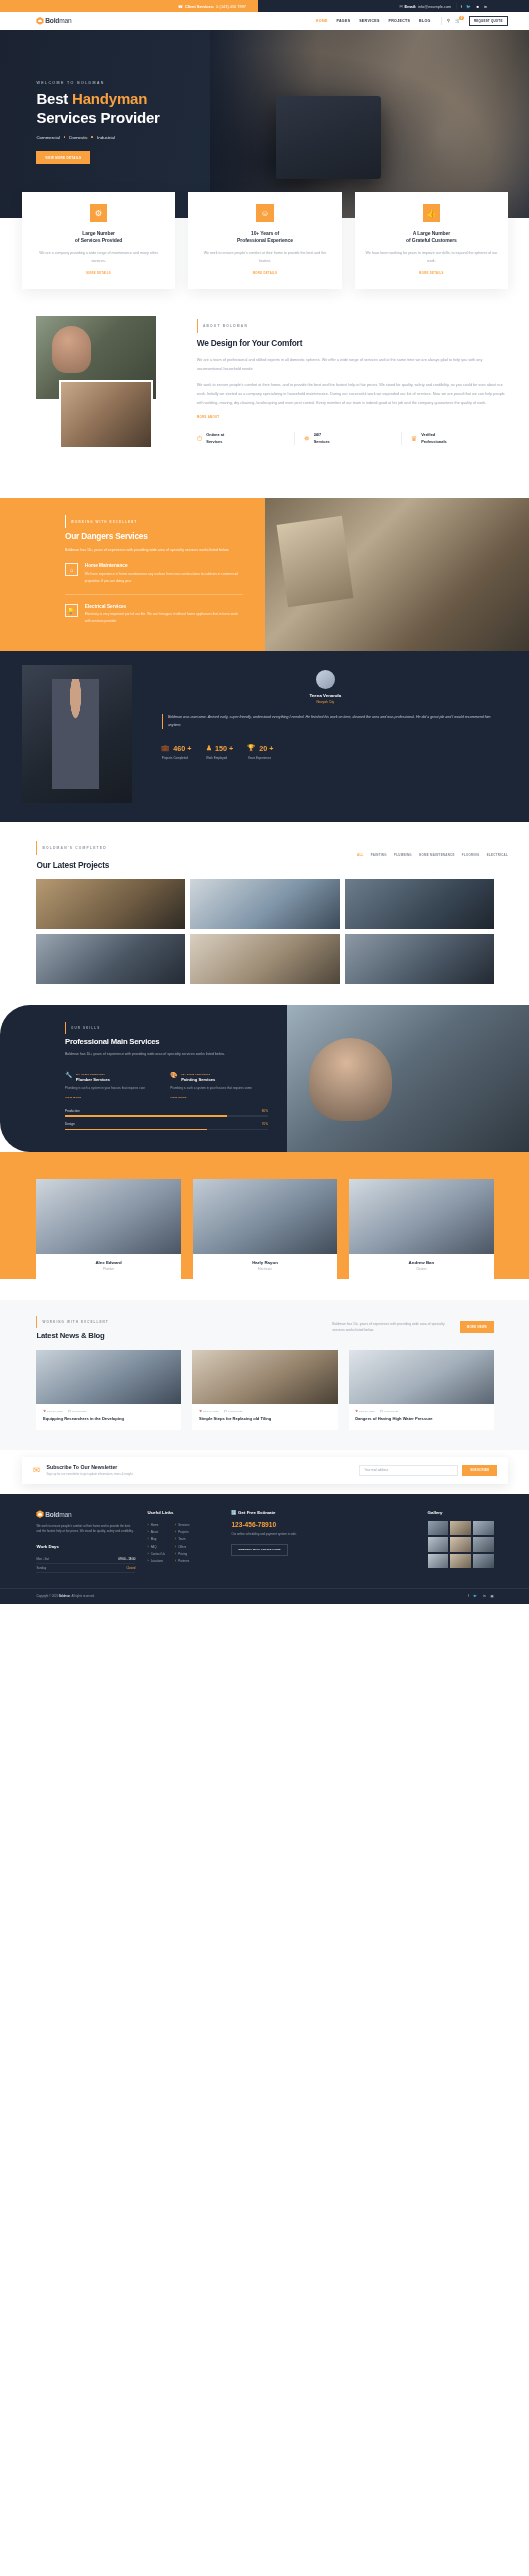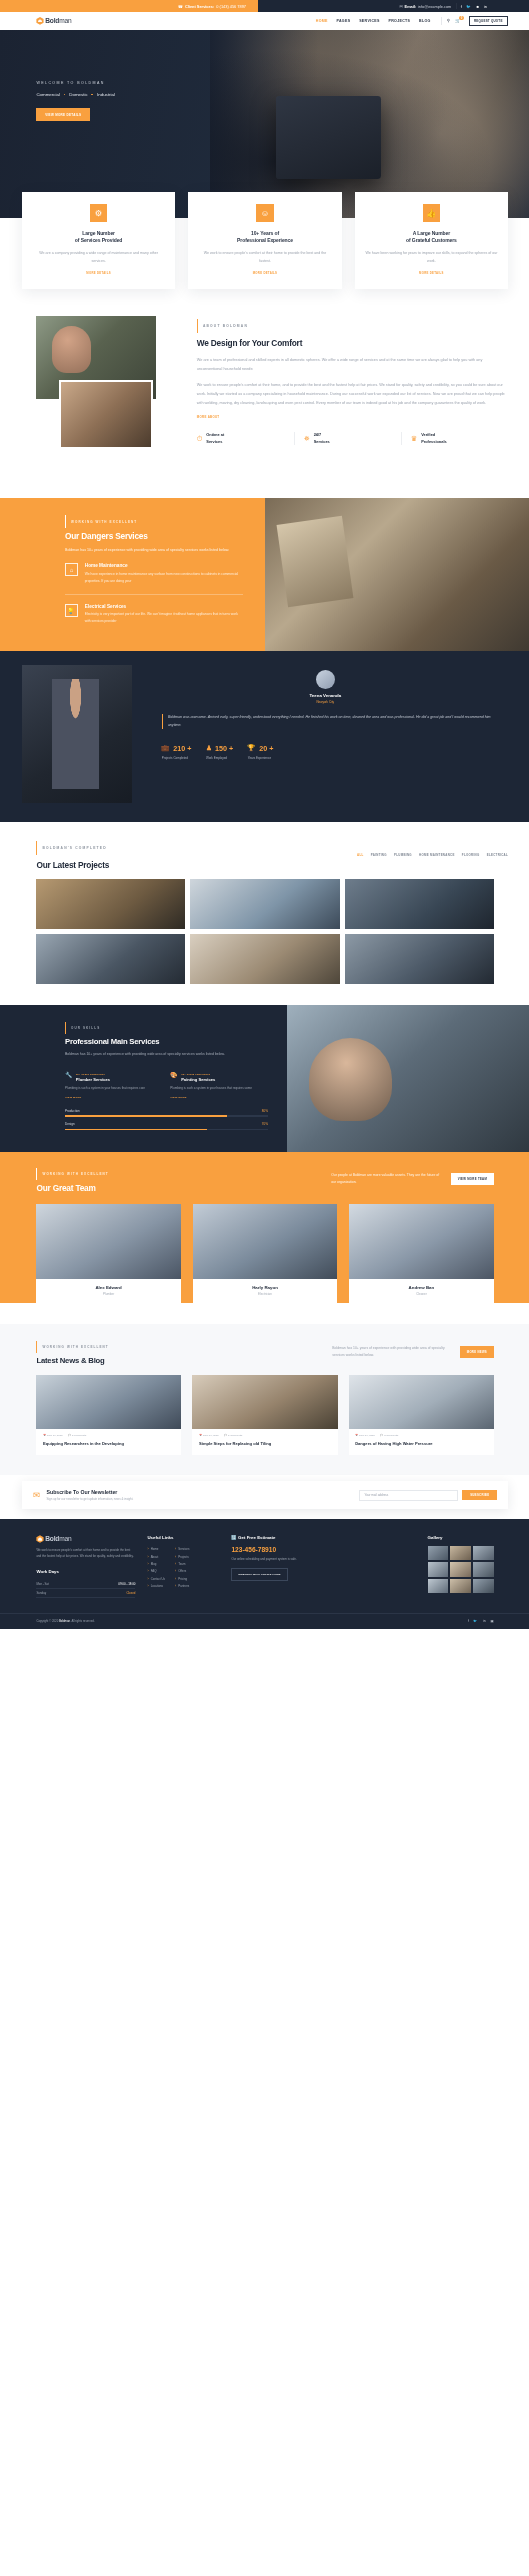--- a/index.html
+++ b/index.html
@@ -173,21 +173,21 @@
   .pj-grid { width:486px; margin:0 auto; display:grid; grid-template-columns:repeat(3,1fr); gap:5px; padding:0 14.4px;}
   .pj { height:50px; }
   .pj.a{background:linear-gradient(140deg,#b79a72,#6d5a41 60%,#2e2a24);}
   .pj.b{background:linear-gradient(140deg,#cfd6dc,#7f95a8 55%,#3c4a59);}
   .pj.c{background:linear-gradient(140deg,#6e7d8c,#384654 60%,#1e252e);}
   .pj.d{background:linear-gradient(140deg,#9aa7b3,#4a5663 55%,#242b34);}
   .pj.e{background:linear-gradient(140deg,#d9cfc0,#9b8a73 55%,#4e463a);}
   .pj.f{background:linear-gradient(140deg,#8d9aa6,#4d5a68 55%,#222932);}
 
   
-  .mainsvc { background:var(--navy); display:flex; min-height:127px;}
+  .mainsvc { background:var(--navy); display:flex; min-height:127px;border-radius:30px;}
   .ms-left { flex:0 0 287px; padding:16.6px 19px 16.6px 65px;}
   .ms-kick{display:flex; align-items:center; gap:5px; margin-bottom:3.3px;}
   .ms-bar{width:1.1px;height:12px;background:var(--orange);}
   .ms-kick-t{font-size:3px;letter-spacing:1.1px;color:#9aa2ae;font-weight:bold;}
   .ms-title{font-size:7.7px;font-weight:bold;color:#fff;letter-spacing:-0.2px;}
   .ms-sub{font-size:3.5px;line-height:2;color:#a5acb8;margin-top:5px;}
   .ms-cards{display:flex;gap:7.7px;margin-top:8.8px;}
   .ms-card{flex:1;}
   .ms-c-top{display:flex;align-items:center;gap:3.3px;}
   .ms-c-ic{color:var(--orange);font-size:6px;}
@@ -340,20 +340,24 @@
       </span>
       <span class="quote-btn">REQUEST QUOTE</span>
     </div>
   </div>
 </div>
 
 <div class="hero">
   <div class="hero-photo"></div>
   <div class="hero-inner">
     <div class="hero-kicker">WELCOME TO BOLDMAN</div>
+    <div class="hero-title">
+      <span>Best </span><span class="hl">Handyman</span><br>
+      <span>Services Provider</span>
+    </div>
     <div class="hero-tags">
       <span>Commercial</span>
       <span class="dot"></span>
       <span>Domestic</span>
       <span class="dot"></span>
       <span>Industrial</span>
     </div>
     <div class="hero-btn">VIEW MORE DETAILS</div>
   </div>
 </div>
@@ -445,21 +449,21 @@
     <div class="t-name">Teena Venanda</div>
     <div class="t-loc">Newyork City</div>
     <div class="t-quote-row">
       <span class="t-bar"></span>
       <div class="t-quote">Boldman was awesome. Arrived early, super friendly, understood everything I needed. He finished his work on time, cleaned the area and was professional. He did a great job and I would recommend him anytime.</div>
     </div>
     <div class="stats">
       <div class="stat">
         <div class="stat-top">
             <span class="stat-ic">💼</span>
-            <span>210 +</span>
+            <span>460 +</span>
           </div>
         <div class="stat-l">Projects Completed</div>
       </div>
       <div class="stat">
         <div class="stat-top">
             <span class="stat-ic">♟</span>
             <span>150 +</span>
           </div>
         <div class="stat-l">Work Employed</div>
       </div>
@@ -552,33 +556,20 @@
         <div class="bar-bg">
             <div class="bar-fill" style="width:70%"></div>
           </div>
       </div>
     </div>
   </div>
   <div class="ms-right"></div>
 </div>
 
 <div class="team">
-  <div class="team-head">
-    <div>
-      <div class="tm-kick">
-        <span class="tm-bar"></span>
-        <span class="tm-kick-t">WORKING WITH EXCELLENT</span>
-      </div>
-      <div class="tm-title">Our Great Team</div>
-    </div>
-    <div class="tm-right">
-      <div class="tm-sub">Our people at Boldman are more valuable assets. They are the future of our organization.</div>
-      <div class="tm-btn">VIEW MORE TEAM</div>
-    </div>
-  </div>
   <div class="team-grid">
     <div class="tm-card">
       <div class="tm-photo p1"></div>
       <div class="tm-n">Alex Edward</div>
       <div class="tm-r">Plumber</div>
     </div>
     <div class="tm-card">
       <div class="tm-photo p2"></div>
       <div class="tm-n">Harly Rayon</div>
       <div class="tm-r">Electrician</div>

